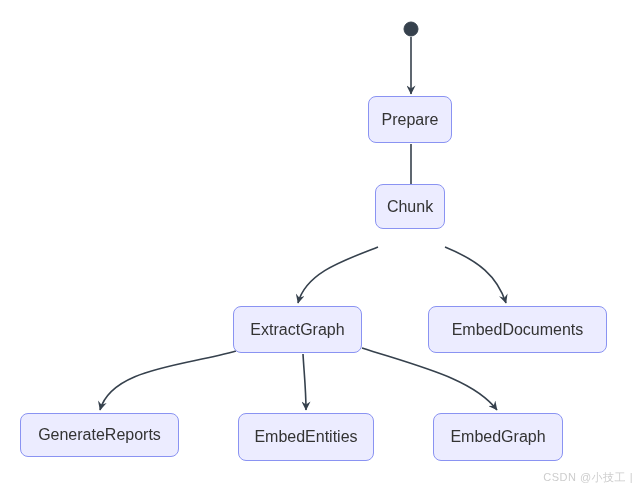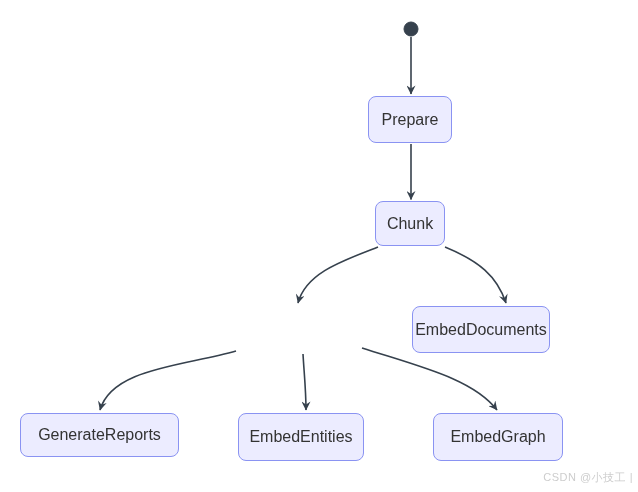--- a/index.html
+++ b/index.html
@@ -80,26 +80,27 @@
 
     <path class="edge" d="M236,351 C184,366 112,368 100,410" marker-end="url(#arrowhead)"></path>
 
     <path class="edge" d="M303,354 C304,372 306,390 306,410" marker-end="url(#arrowhead)"></path>
 
     <path class="edge" d="M362,348 C421,367 473,379 497,410" marker-end="url(#arrowhead)"></path>
   </svg>
 
   <div class="node" style="left:368px; top:96px; width:84px; height:47px;">Prepare</div>
 
-  <div class="node" style="left:375px; top:201px; width:70px; height:45px;">Chunk</div>
+  <div class="node" style="left:375px; top:184px; width:70px; height:45px;">Chunk</div>
 
+  <div class="node" style="left:233px; top:306px; width:129px; height:47px;">ExtractGraph</div>
 
-  <div class="node" style="left:412px; top:306px; width:138px; height:47px;">EmbedDocuments</div>
+  <div class="node" style="left:428px; top:306px; width:179px; height:47px;">EmbedDocuments</div>
 
   <div class="node" style="left:20px; top:413px; width:159px; height:44px;">GenerateReports</div>
 
-  <div class="node" style="left:238px; top:413px; width:126px; height:48px;">EmbedEntities</div>
+  <div class="node" style="left:238px; top:413px; width:136px; height:48px;">EmbedEntities</div>
 
   <div class="node" style="left:433px; top:413px; width:130px; height:48px;">EmbedGraph</div>
 
   <div class="watermark">CSDN @小技工 |</div>
 
 </div>
 
 </body></html>

